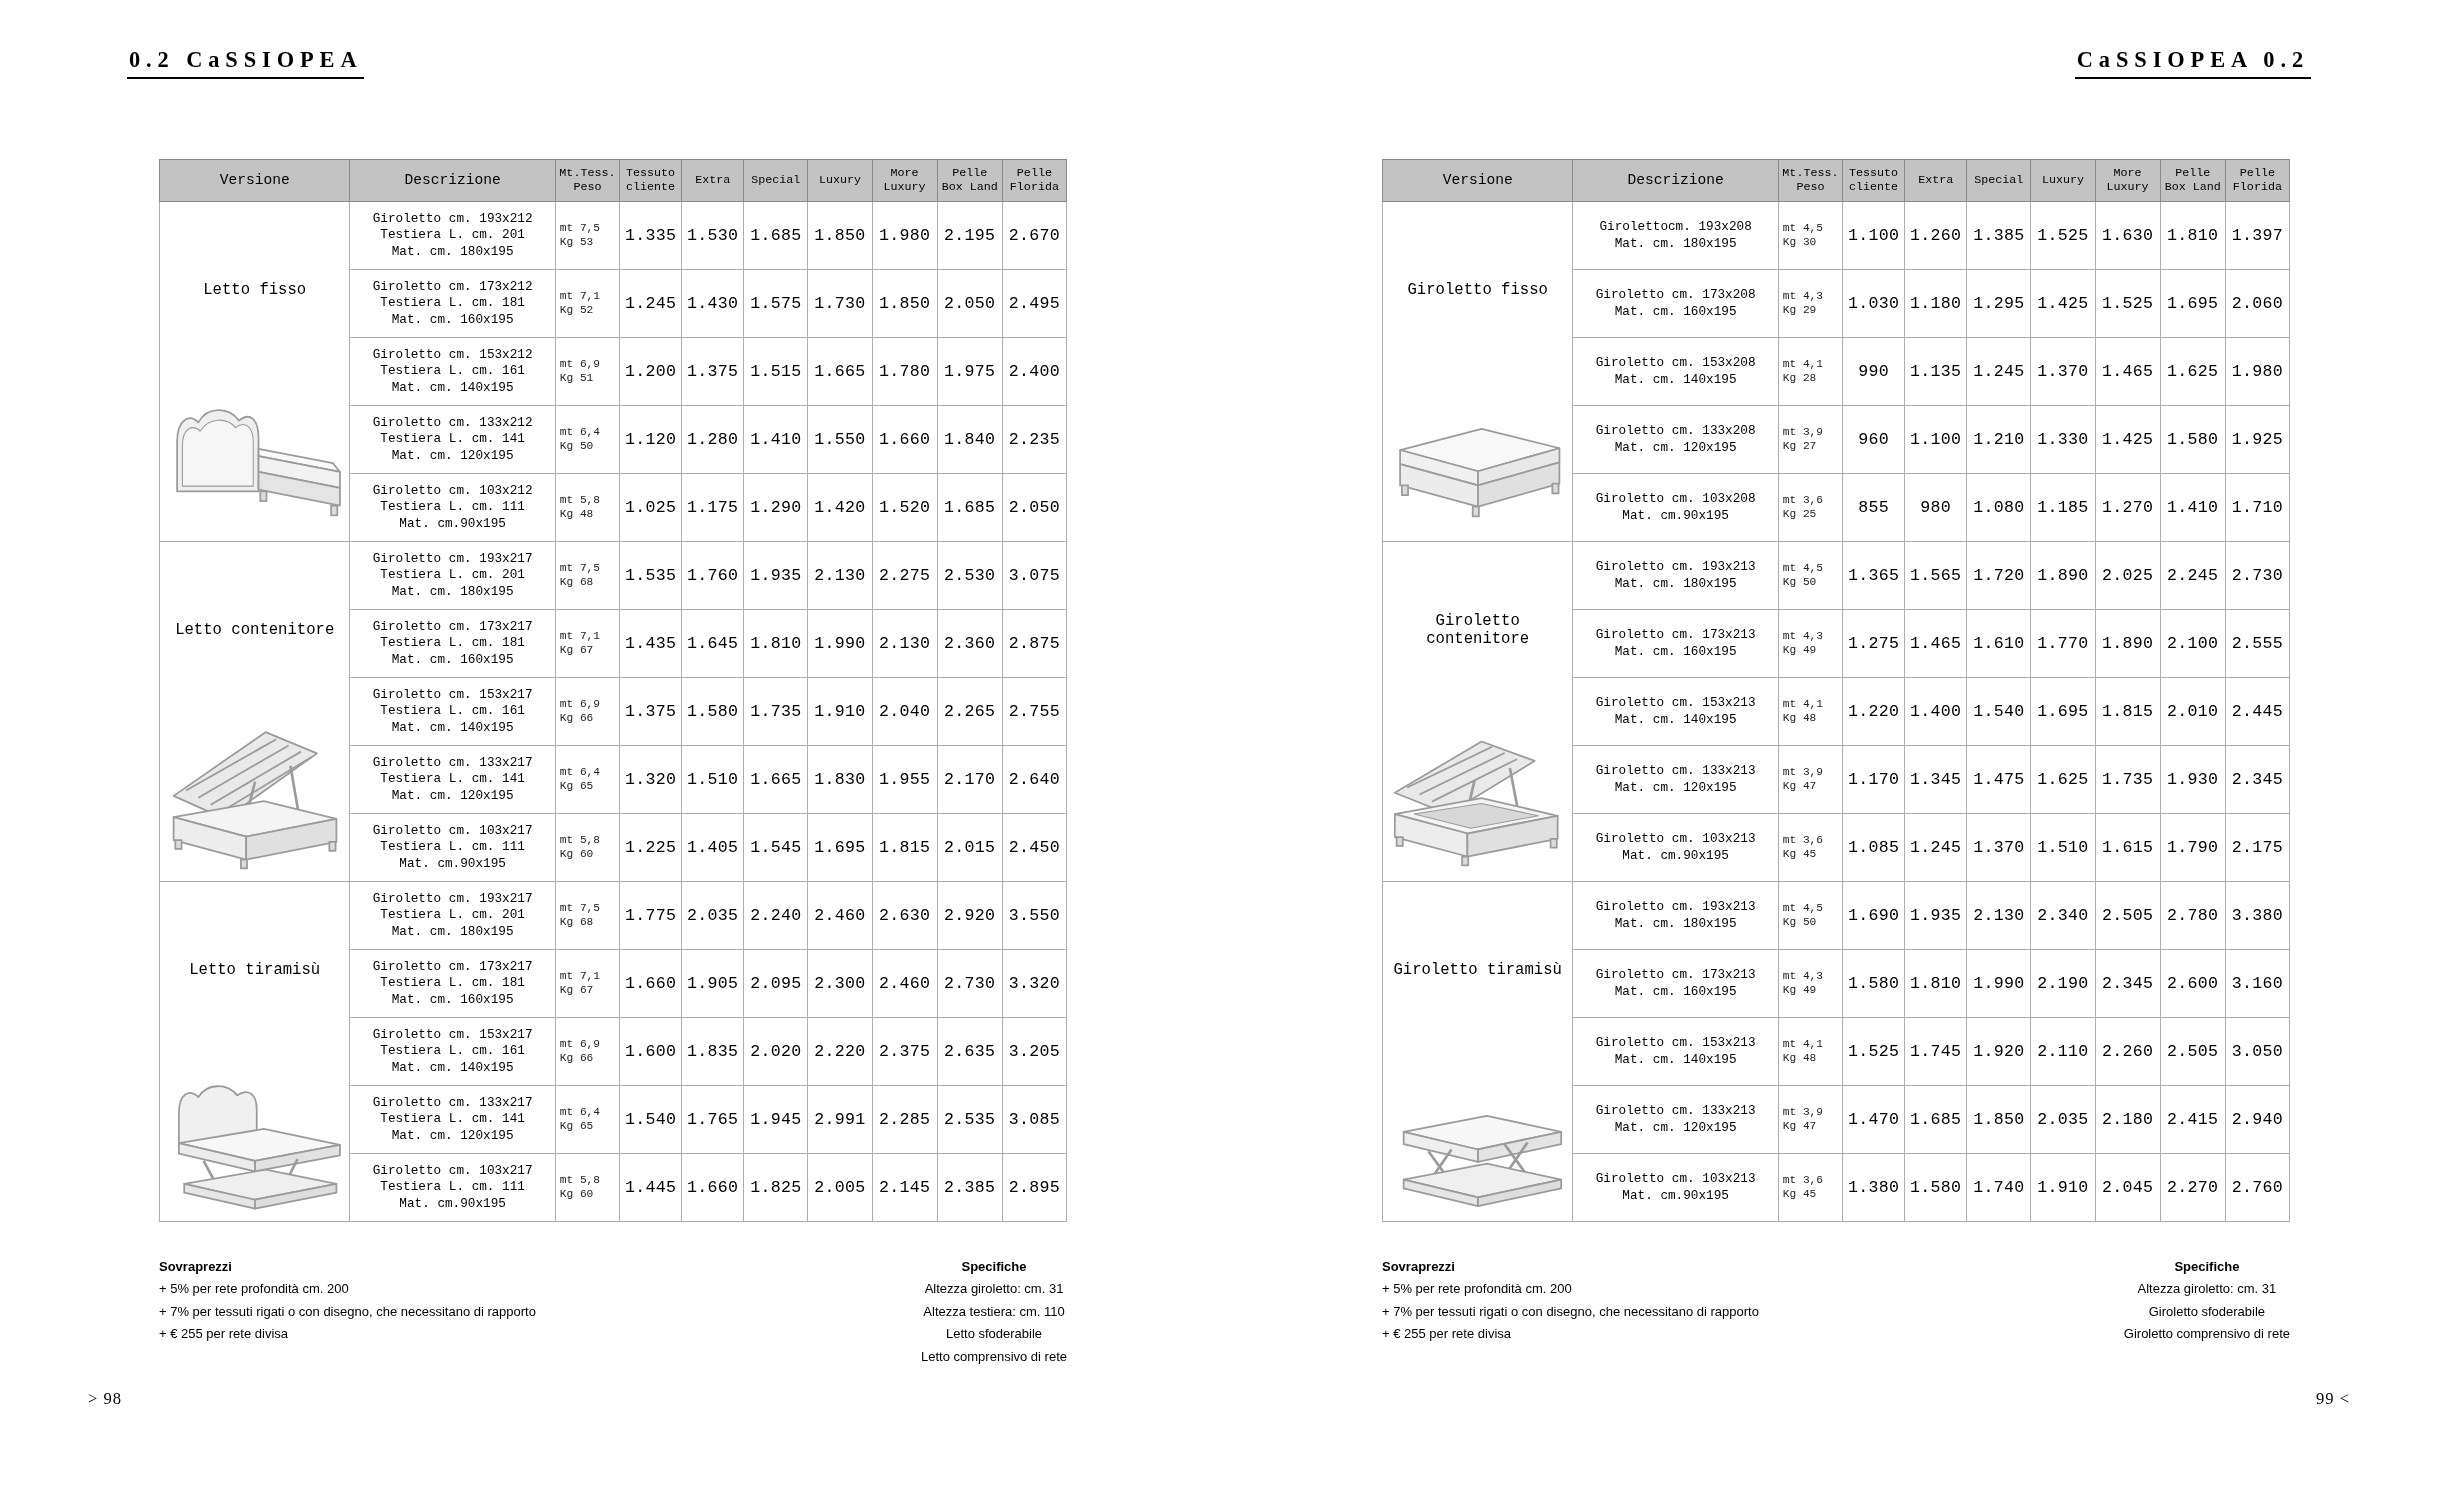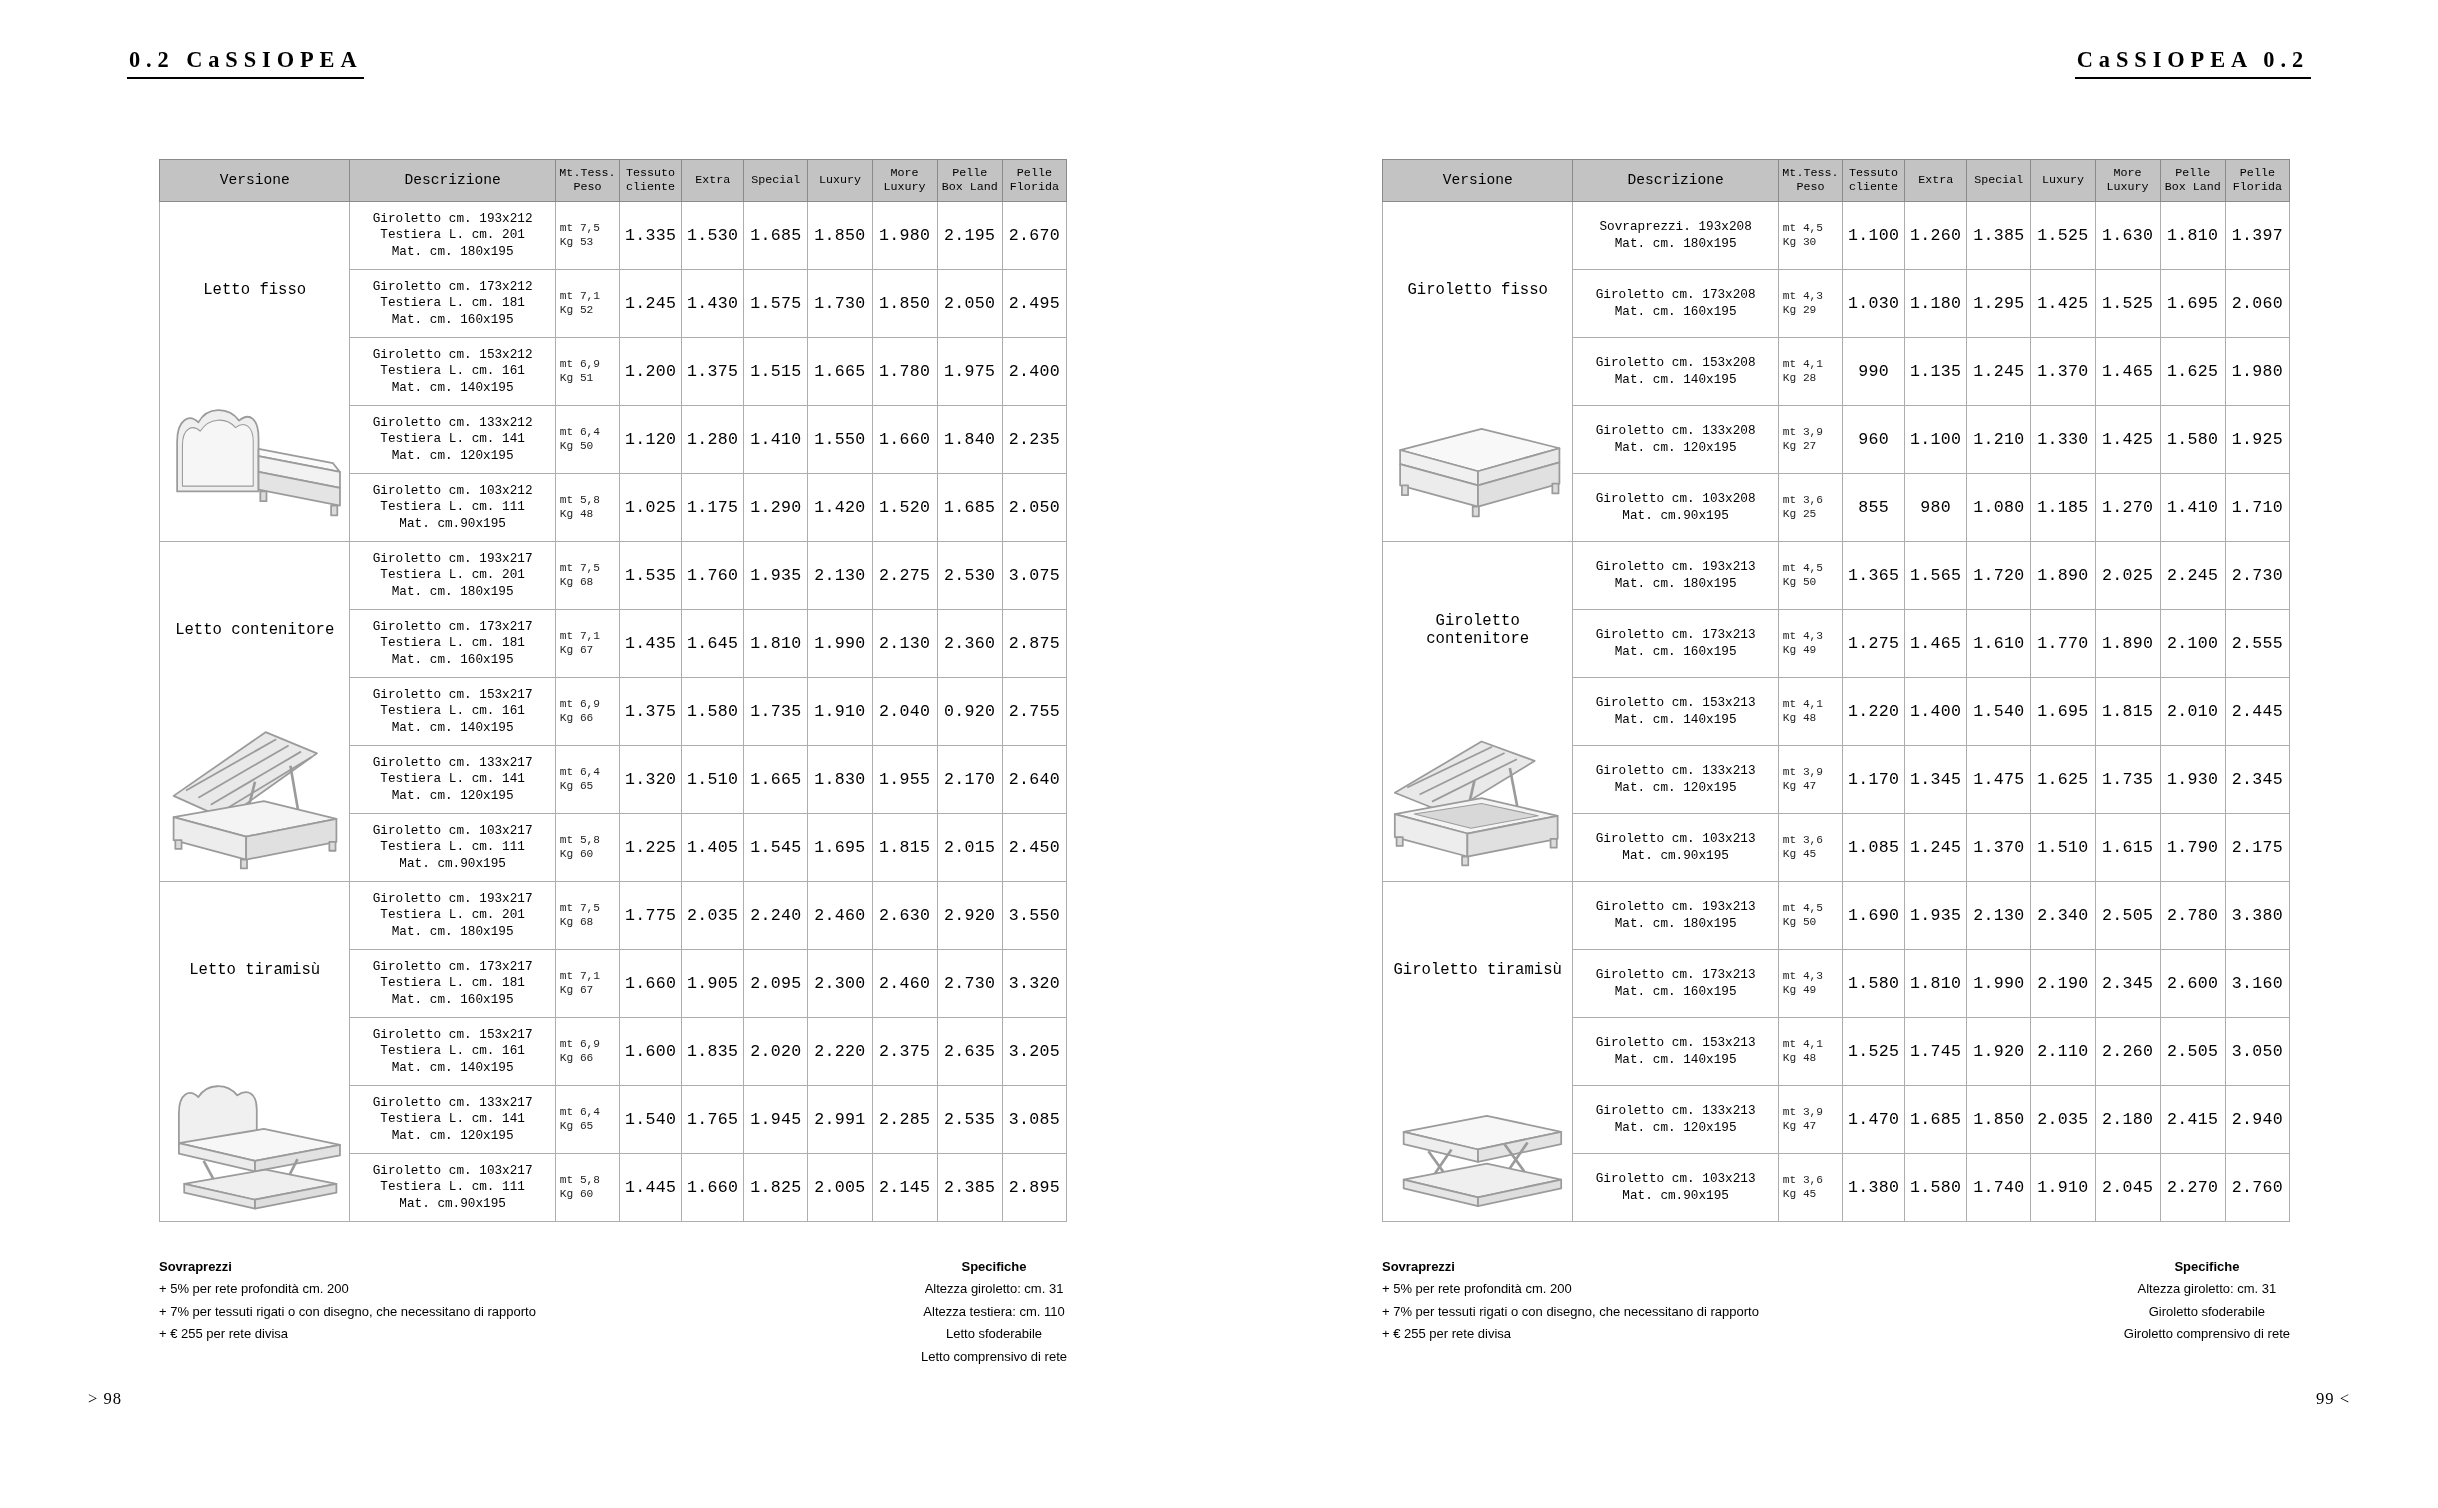--- a/index.html
+++ b/index.html
@@ -275,21 +275,21 @@
             </td>
             <td class="mtkg">
               <div>mt 6,9</div>
               <div>Kg 66</div>
             </td>
             <td class="price">1.375</td>
             <td class="price">1.580</td>
             <td class="price">1.735</td>
             <td class="price">1.910</td>
             <td class="price">2.040</td>
-            <td class="price">0.920</td>
+            <td class="price">2.265</td>
             <td class="price">2.755</td>
           </tr>
           <tr>
             <td class="desc">
               <div>Giroletto cm. 133x217</div>
               <div>Testiera L. cm. 141</div>
               <div>Mat. cm. 120x195</div>
             </td>
             <td class="mtkg">
               <div>mt 6,4</div>
@@ -518,21 +518,21 @@
                     <polygon points="100,76 192,50 192,66 100,92" fill="#e8e8e8"></polygon>
                     <polygon points="12,68 100,92 100,116 12,92" fill="#ececec"></polygon>
                     <polygon points="100,92 192,66 192,90 100,116" fill="#e0e0e0"></polygon>
                     <rect x="14" y="92" width="7" height="11" fill="#dcdcdc"></rect>
                     <rect x="94" y="116" width="7" height="11" fill="#dcdcdc"></rect>
                     <rect x="184" y="90" width="7" height="11" fill="#dcdcdc"></rect>
                   </g>
                 </svg></div>
             </td>
             <td class="desc">
-              <div>Sovraprezzi. 193x208</div>
+              <div>Girolettocm. 193x208</div>
               <div>Mat. cm. 180x195</div>
             </td>
             <td class="mtkg">
               <div>mt 4,5</div>
               <div>Kg 30</div>
             </td>
             <td class="price">1.100</td>
             <td class="price">1.260</td>
             <td class="price">1.385</td>
             <td class="price">1.525</td>

